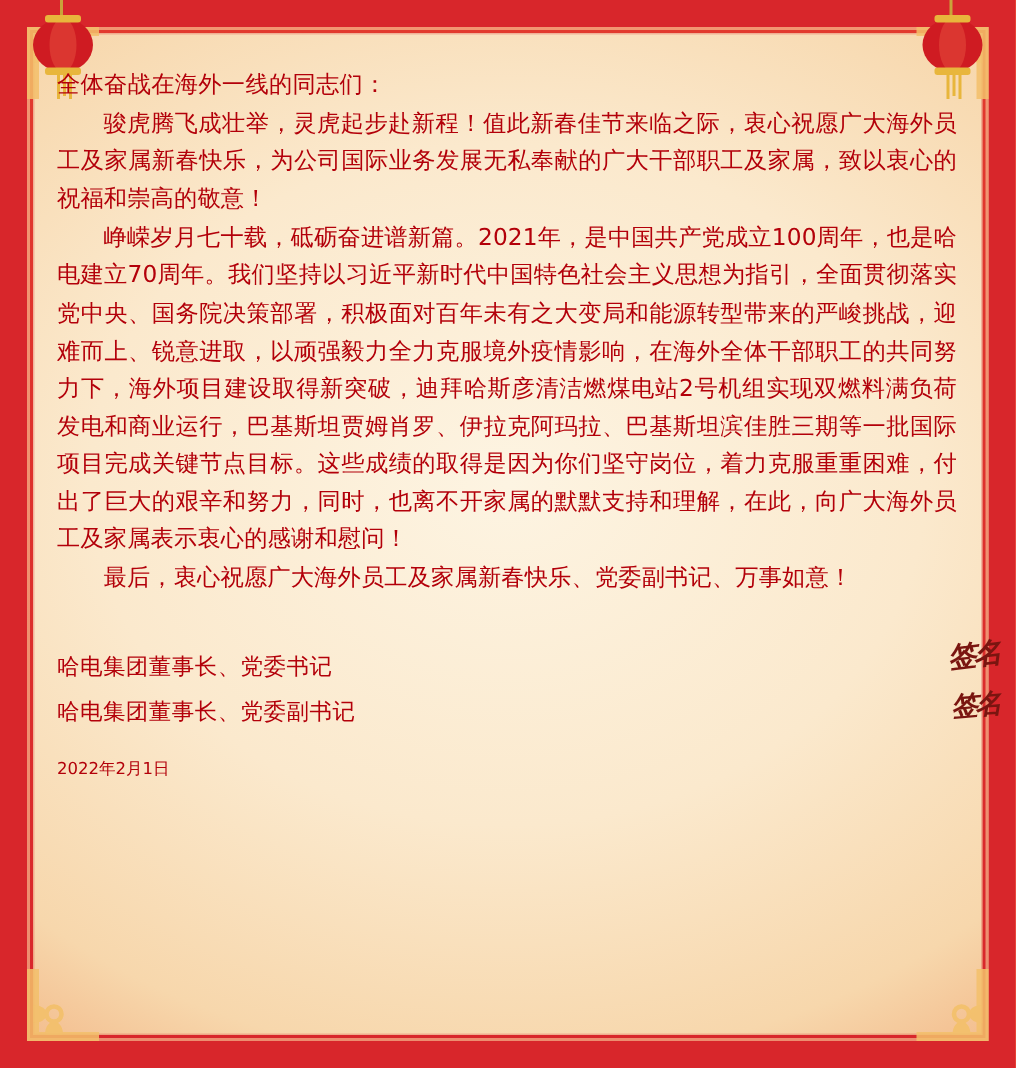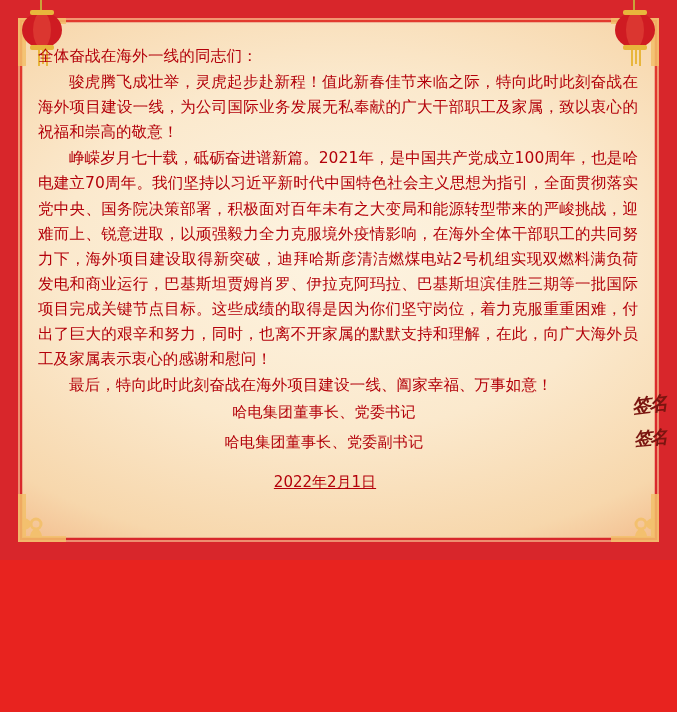--- a/index.html
+++ b/index.html
@@ -9,21 +9,21 @@
   body {
     width: 677px;
     height: 712px;
     font-family: "Liberation Sans", sans-serif;
     background: #e8231f;
     overflow: hidden;
   }
   .page {
     position: relative;
     width: 677px;
-    height: 560px;
+    height: 712px;
     background:
       radial-gradient(ellipse 120% 80% at 50% 50%, #f7e9d0 0%, #f5dfc0 35%, #f2cfa4 62%, #ea9a6a 82%, #e0613a 100%);
     overflow: hidden;
   }
   
   .frame-outer {
     position: absolute;
     inset: 0;
     box-sizing: border-box;
     border: 18px solid #d8262b;
@@ -91,36 +91,35 @@
     text-align: justify;
     text-justify: inter-ideograph;
     text-indent: 2em;
     letter-spacing: 0.1px;
   }
   .para + .para { margin-top: 1px; }
   .greet {
     margin-top: 4px;
   }
   .signature-block {
-    margin-top: 0;
+    margin-top: 32px;
     position: relative;
-    text-align: center;
+    text-align: left;
     padding-right: 28px;
   }
   .sig-line {
     font-size: 15px;
     line-height: 1.95;
     letter-spacing: 0.3px;
   }
   .date-line {
     margin-top: 16px;
-    text-align: center;
+    text-align: left;
     padding-right: 26px;
-    font-size: 15px;
-    text-decoration: underline;
+    font-size: 11px;
   }
   .handwrite {
     position: absolute;
     right: -28px;
     font-family: "DejaVu Serif", serif;
     color: #7a1510;
     font-weight: bold;
     font-style: italic;
     letter-spacing: -2px;
     transform: rotate(-7deg);
@@ -191,23 +190,23 @@
       <rect x="16" y="10" width="24" height="5" rx="2" fill="#e8b63c"></rect>
       <rect x="16" y="45" width="24" height="5" rx="2" fill="#e8b63c"></rect>
       <rect x="24" y="50" width="2" height="16" fill="#e8b63c"></rect>
       <rect x="28" y="50" width="2" height="14" fill="#e8b63c"></rect>
       <rect x="32" y="50" width="2" height="16" fill="#e8b63c"></rect>
     </svg>
   </span>
 
   <div class="content">
     <p class="salutation">全体奋战在海外一线的同志们：</p>
-    <p class="para">骏虎腾飞成壮举，灵虎起步赴新程！值此新春佳节来临之际，特向此时此刻奋战在海外项目建设一线，为公司国际业务发展无私奉献的广大干部职工及家属，致以衷心的祝福和崇高的敬意！</p>
+    <p class="para">骏虎腾飞成壮举，灵虎起步赴新程！值此新春佳节来临之际，衷心祝愿广大海外员工及家属新春快乐，为公司国际业务发展无私奉献的广大干部职工及家属，致以衷心的祝福和崇高的敬意！</p>
     <p class="para">峥嵘岁月七十载，砥砺奋进谱新篇。2021年，是中国共产党成立100周年，也是哈电建立70周年。我们坚持以习近平新时代中国特色社会主义思想为指引，全面贯彻落实党中央、国务院决策部署，积极面对百年未有之大变局和能源转型带来的严峻挑战，迎难而上、锐意进取，以顽强毅力全力克服境外疫情影响，在海外全体干部职工的共同努力下，海外项目建设取得新突破，迪拜哈斯彦清洁燃煤电站2号机组实现双燃料满负荷发电和商业运行，巴基斯坦贾姆肖罗、伊拉克阿玛拉、巴基斯坦滨佳胜三期等一批国际项目完成关键节点目标。这些成绩的取得是因为你们坚守岗位，着力克服重重困难，付出了巨大的艰辛和努力，同时，也离不开家属的默默支持和理解，在此，向广大海外员工及家属表示衷心的感谢和慰问！</p>
-    <p class="para">最后，特向此时此刻奋战在海外项目建设一线、阖家幸福、万事如意！</p>
+    <p class="para">最后，衷心祝愿广大海外员工及家属新春快乐、党委副书记、万事如意！</p>
 
     <div class="signature-block">
       <div class="sig-line">哈电集团董事长、党委书记</div>
       <div class="sig-line">哈电集团董事长、党委副书记</div>
       <span class="handwrite one">签名</span>
       <span class="handwrite two">签名</span>
     </div>
 
     <div class="date-line">2022年2月1日</div>
   </div>

